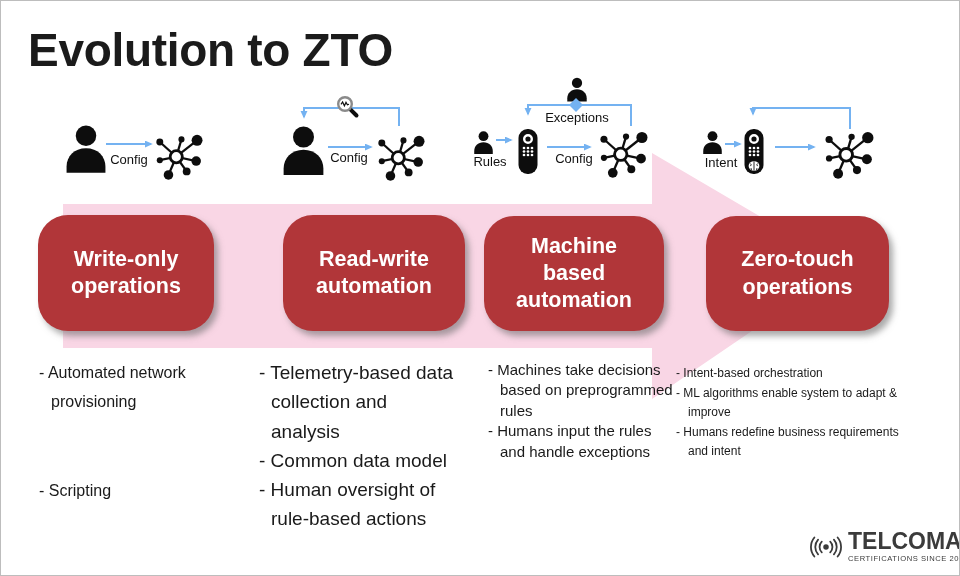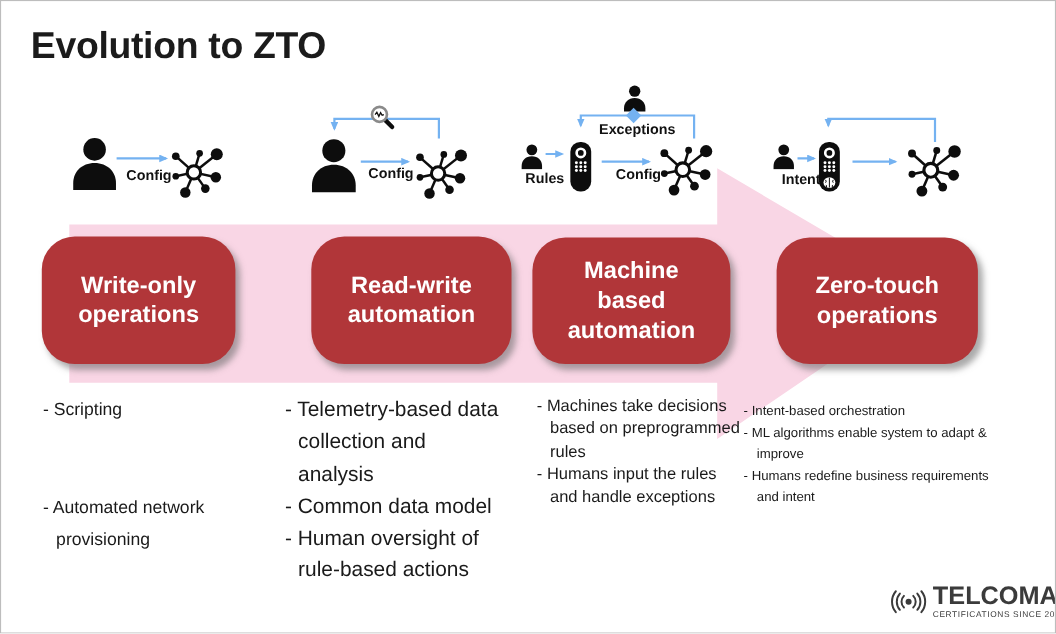--- a/index.html
+++ b/index.html
@@ -4,40 +4,40 @@
 <style>
   html,body{margin:0;padding:0;background:#fff;}
   .slide{
     position:relative;width:958px;height:574px;background:#ffffff;
     border:1px solid #bdbdbd;overflow:hidden;
     font-family:"Liberation Sans",sans-serif;color:#1a1a1a;
   }
   .gfx{position:absolute;left:0;top:0;z-index:1;}
   .page-title{
     position:absolute;left:27px;top:22px;z-index:3;
-    font-size:34px;font-weight:600;letter-spacing:-0.3px;color:#1b1b1b;margin:0;
+    font-size:46px;font-weight:600;letter-spacing:-0.3px;color:#1b1b1b;margin:0;
   }
   .stage-box{
     position:absolute;z-index:2;background:#b13639;border-radius:30px;
     display:flex;align-items:center;justify-content:center;text-align:center;
     color:#ffffff;font-weight:700;font-size:21.5px;line-height:1.27;
     box-shadow:4px 5px 6px rgba(100,100,100,0.55);
   }
   .stage-box .bl{display:block;}
   #box-1{left:37px;top:214px;width:176px;height:116px;}
   #box-2{left:258px;top:214px;width:182px;height:116px;margin-left:24px;}
   #box-3{left:483px;top:215px;width:180px;height:115px;}
   #box-4{left:705px;top:215px;width:183px;height:115px;}
   #box-1 .bl{max-width:155px;}
   #box-2 .bl{max-width:165px;}
   #box-3 .bl{max-width:125px;}
   #box-4 .bl{max-width:160px;}
   .flow-label{
-    position:absolute;z-index:3;font-size:13px;font-weight:700;color:#111;
-    text-align:right;white-space:nowrap;
+    position:absolute;z-index:3;font-size:13px;font-weight:400;color:#111;
+    text-align:center;white-space:nowrap;
   }
   #lbl-config-1{left:101px;top:151px;width:54px;}
   #lbl-config-2{left:321px;top:149px;width:54px;}
   #lbl-rules{left:466px;top:153px;width:46px;}
   #lbl-config-3{left:546px;top:150px;width:54px;}
   #lbl-exceptions{left:539px;top:109px;width:74px;}
   #lbl-intent{left:695px;top:154px;width:50px;}
   .bullets{position:absolute;z-index:3;color:#1a1a1a;font-weight:500;}
   .bullets .item{text-indent:-12px;padding-left:12px;}
   #col-1{left:38px;top:357px;width:200px;font-size:16px;line-height:29px;}
@@ -168,22 +168,22 @@
   </div>
 
   <div class="flow-label" id="lbl-config-1">Config</div>
   <div class="flow-label" id="lbl-config-2">Config</div>
   <div class="flow-label" id="lbl-rules">Rules</div>
   <div class="flow-label" id="lbl-config-3">Config</div>
   <div class="flow-label" id="lbl-exceptions">Exceptions</div>
   <div class="flow-label" id="lbl-intent">Intent</div>
 
   <div class="bullets" id="col-1">
+    <div class="item">- Automated network provisioning</div>
     <div class="item">- Scripting</div>
-    <div class="item">- Automated network provisioning</div>
   </div>
   <div class="bullets" id="col-2">
     <div class="item">- Telemetry-based data collection and analysis</div>
     <div class="item">- Common data model</div>
     <div class="item">- Human oversight of rule-based actions</div>
   </div>
   <div class="bullets" id="col-3">
     <div class="item">- Machines take decisions based on preprogrammed rules</div>
     <div class="item">- Humans input the rules and handle exceptions</div>
   </div>

